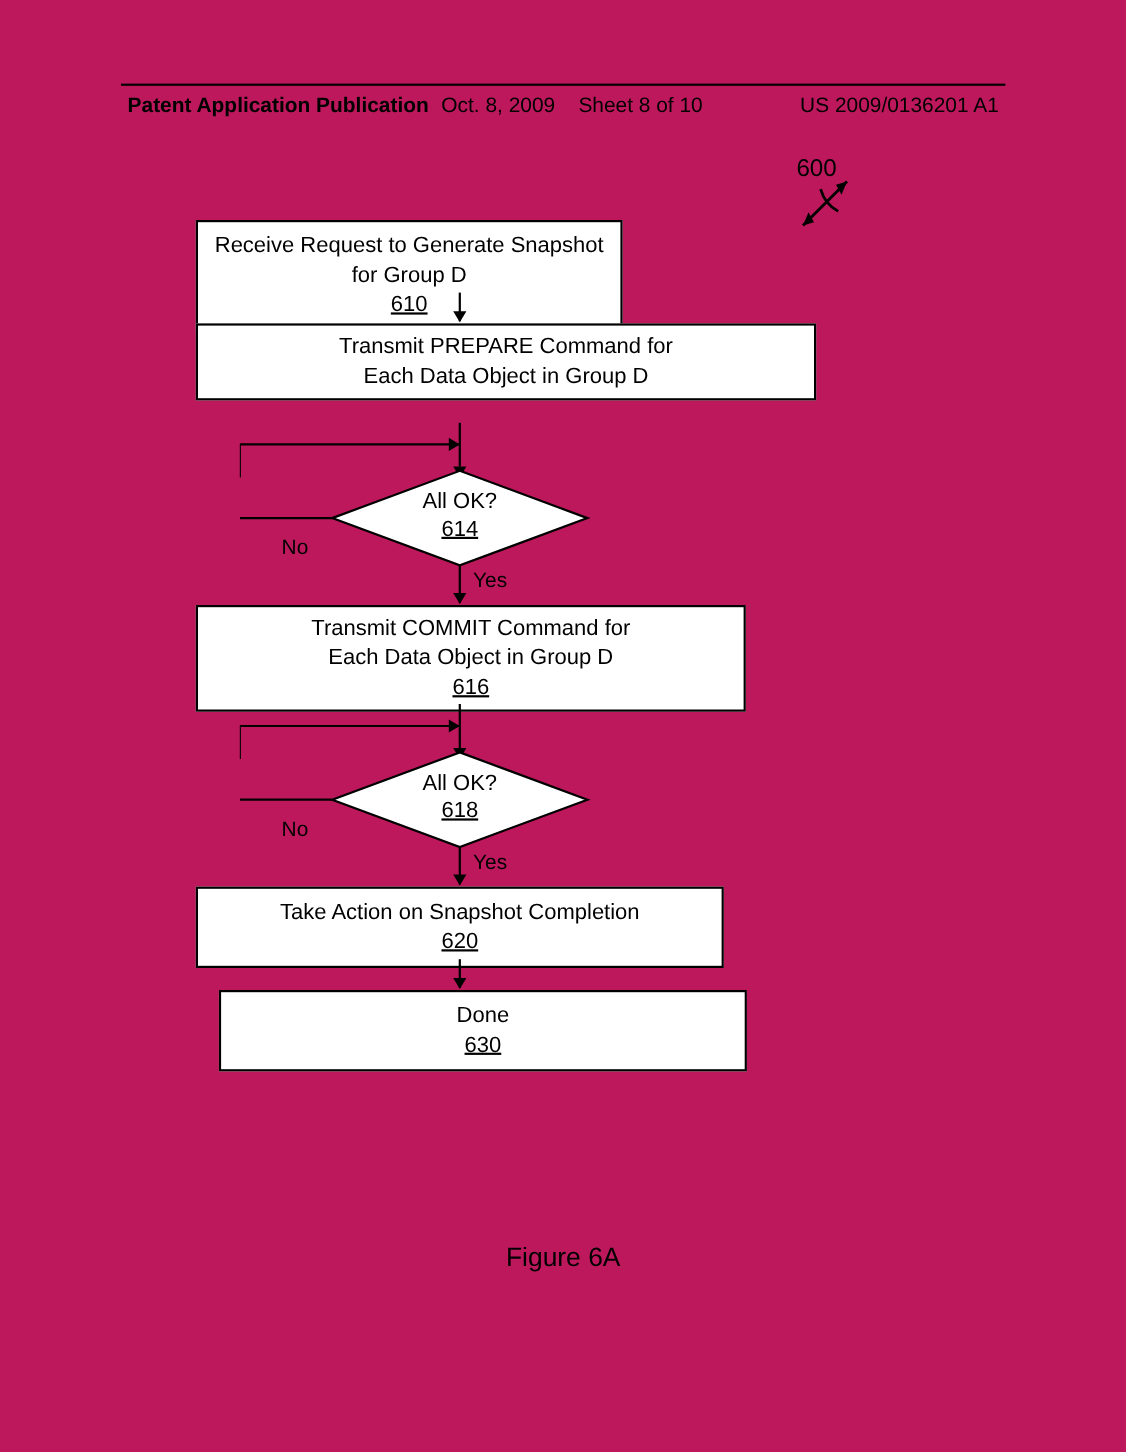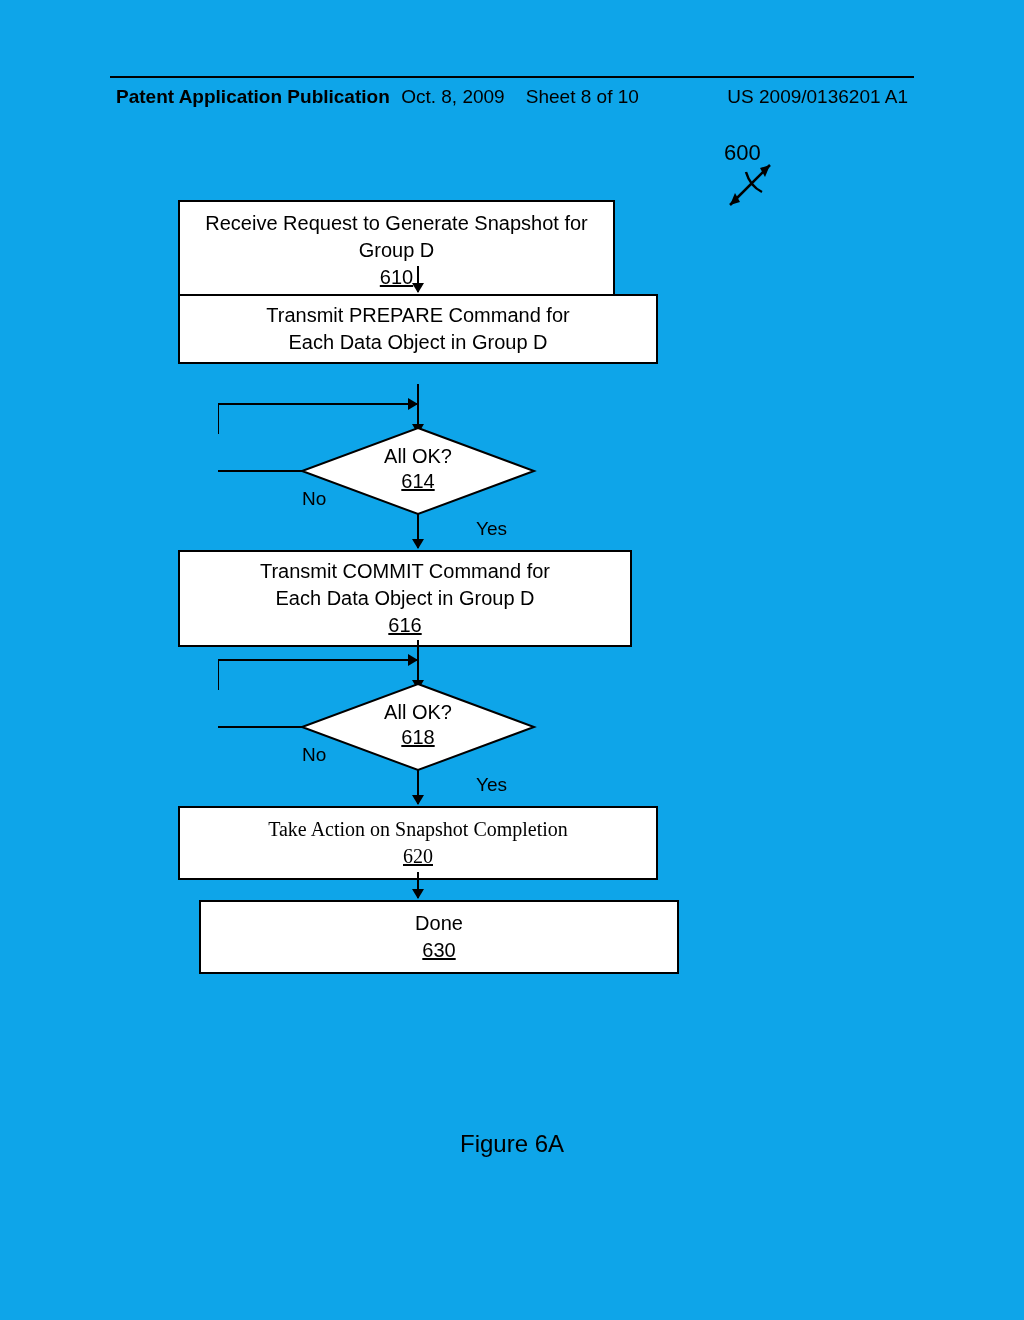--- a/index.html
+++ b/index.html
@@ -8,21 +8,21 @@
     background: #fff;
     font-family: Arial, Helvetica, sans-serif;
     width: 1024px;
     height: 1320px;
     position: relative;
   }
   .page {
     position: relative;
     width: 1024px;
     height: 1320px;
-    background: #0ea5e9;
+    background: #be185d;
   }
   .header-line {
     position: absolute;
     top: 76px;
     left: 110px;
     right: 110px;
     height: 2px;
     background: #000;
   }
   .hdr-left {
@@ -95,21 +95,20 @@
     bottom: -1px;
     left: -5px;
     width: 0; height: 0;
     border-left: 6px solid transparent;
     border-right: 6px solid transparent;
     border-top: 10px solid #000;
   }
   .label {
     position: absolute;
     font-size: 19px;
-    margin-left: 46px;
   }
 </style>
 </head>
 <body>
 
 <div class="page">
 
   <div class="header-line"></div>
   <div class="hdr-left">Patent Application Publication</div>
   <div class="hdr-center">
@@ -123,28 +122,28 @@
 
   <svg class="swoosh" width="60" height="60">
     <path d="M50 5 L10 45" stroke="#000" stroke-width="2.5" fill="none"></path>
     <path d="M26 12 Q30 26 42 32" stroke="#000" stroke-width="2.5" fill="none"></path>
     <polygon points="10,45 20,42 15,33" fill="#000"></polygon>
     <polygon points="50,5 40,8 45,17" fill="#000"></polygon>
   </svg>
 
   <div class="flow">
 
-    <div class="box" style="position:absolute;top:0;left:0;width:437px;padding:8px 6px;">
+    <div class="box" style="position:absolute;top:0;left:0;width:388px;padding:8px 6px;">
       <div>Receive Request to Generate Snapshot for Group D</div>
       <div class="ref">610</div>
     </div>
 
     <div class="arrow-v" style="top:66px;left:239px;height:26px;"></div>
 
-    <div class="box" style="position:absolute;top:94px;left:0;width:480px;padding:6px 6px;">
+    <div class="box" style="position:absolute;top:94px;left:0;width:564px;padding:6px 6px;">
       <div>Transmit PREPARE Command for</div>
       <div>Each Data Object in Group D</div>
     </div>
 
     <svg style="position:absolute;top:184px;left:40px;" width="260" height="50">
       <line x1="200" y1="0" x2="200" y2="40" stroke="#000" stroke-width="2"></line>
       <line x1="0" y1="20" x2="200" y2="20" stroke="#000" stroke-width="2"></line>
       <line x1="0" y1="20" x2="0" y2="106" stroke="#000" stroke-width="2"></line>
       <polygon points="194,40 206,40 200,50" fill="#000"></polygon>
       <polygon points="190,14 190,26 200,20" fill="#000"></polygon>
@@ -159,21 +158,21 @@
     </div>
 
     <svg style="position:absolute;top:268px;left:40px;" width="90" height="6">
       <line x1="0" y1="3" x2="84" y2="3" stroke="#000" stroke-width="2"></line>
     </svg>
     <div class="label" style="top:288px;left:78px;">No</div>
 
     <div class="arrow-v" style="top:314px;left:239px;height:34px;"></div>
     <div class="label" style="top:318px;left:252px;">Yes</div>
 
-    <div class="box" style="position:absolute;top:350px;left:0;width:454px;padding:6px 6px;">
+    <div class="box" style="position:absolute;top:350px;left:0;width:500px;padding:6px 6px;">
       <div>Transmit COMMIT Command for</div>
       <div>Each Data Object in Group D</div>
       <div class="ref">616</div>
     </div>
 
     <svg style="position:absolute;top:440px;left:40px;" width="260" height="50">
       <line x1="200" y1="0" x2="200" y2="40" stroke="#000" stroke-width="2"></line>
       <line x1="0" y1="20" x2="200" y2="20" stroke="#000" stroke-width="2"></line>
       <line x1="0" y1="20" x2="0" y2="106" stroke="#000" stroke-width="2"></line>
       <polygon points="194,40 206,40 200,50" fill="#000"></polygon>
@@ -188,21 +187,21 @@
       <div class="ref">618</div>
     </div>
     <svg style="position:absolute;top:524px;left:40px;" width="90" height="6">
       <line x1="0" y1="3" x2="84" y2="3" stroke="#000" stroke-width="2"></line>
     </svg>
     <div class="label" style="top:544px;left:78px;">No</div>
 
     <div class="arrow-v" style="top:570px;left:239px;height:34px;"></div>
     <div class="label" style="top:574px;left:252px;">Yes</div>
 
-    <div class="box" style="position:absolute;top:606px;left:0;width:480px;padding:8px 6px;font-family:Liberation Serif, serif;">
+    <div class="box" style="position:absolute;top:606px;left:0;width:480px;padding:8px 6px;">
       <div>Take Action on Snapshot Completion</div>
       <div class="ref">620</div>
     </div>
 
     <div class="arrow-v" style="top:672px;left:239px;height:26px;"></div>
 
     <div class="box" style="position:absolute;top:700px;left:0;width:480px;padding:8px 6px;margin-left:21px;">
       <div>Done</div>
       <div class="ref">630</div>
     </div>

